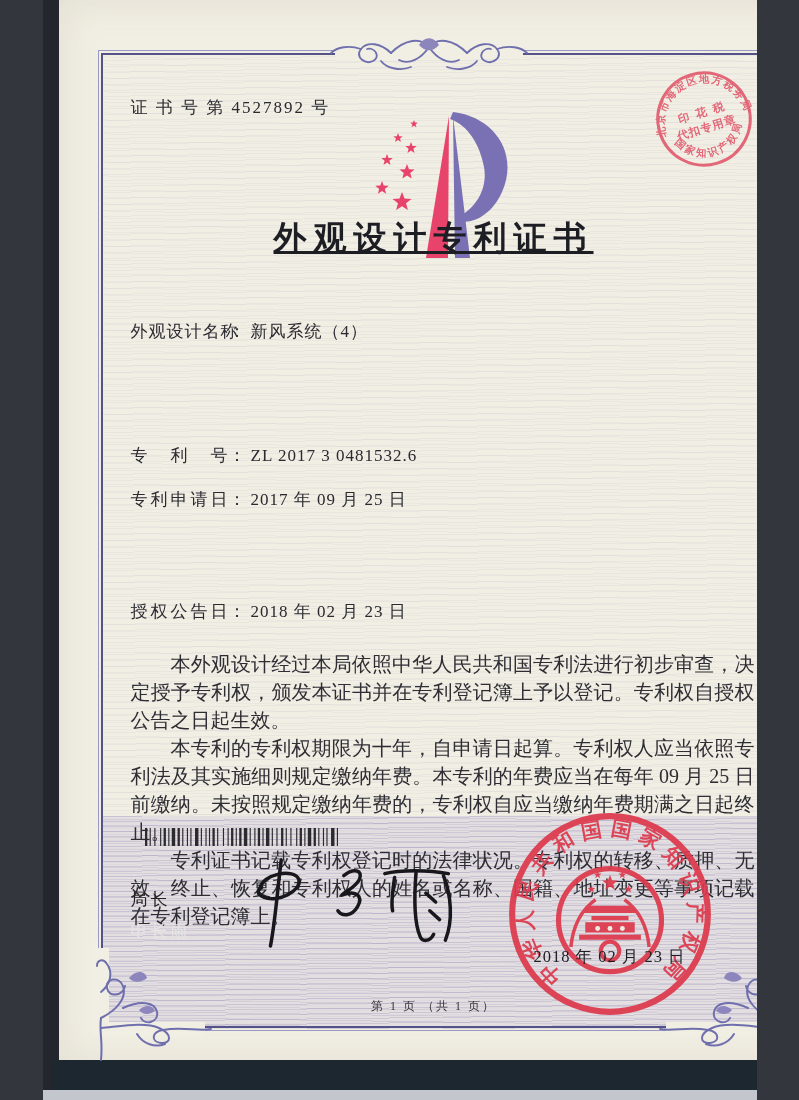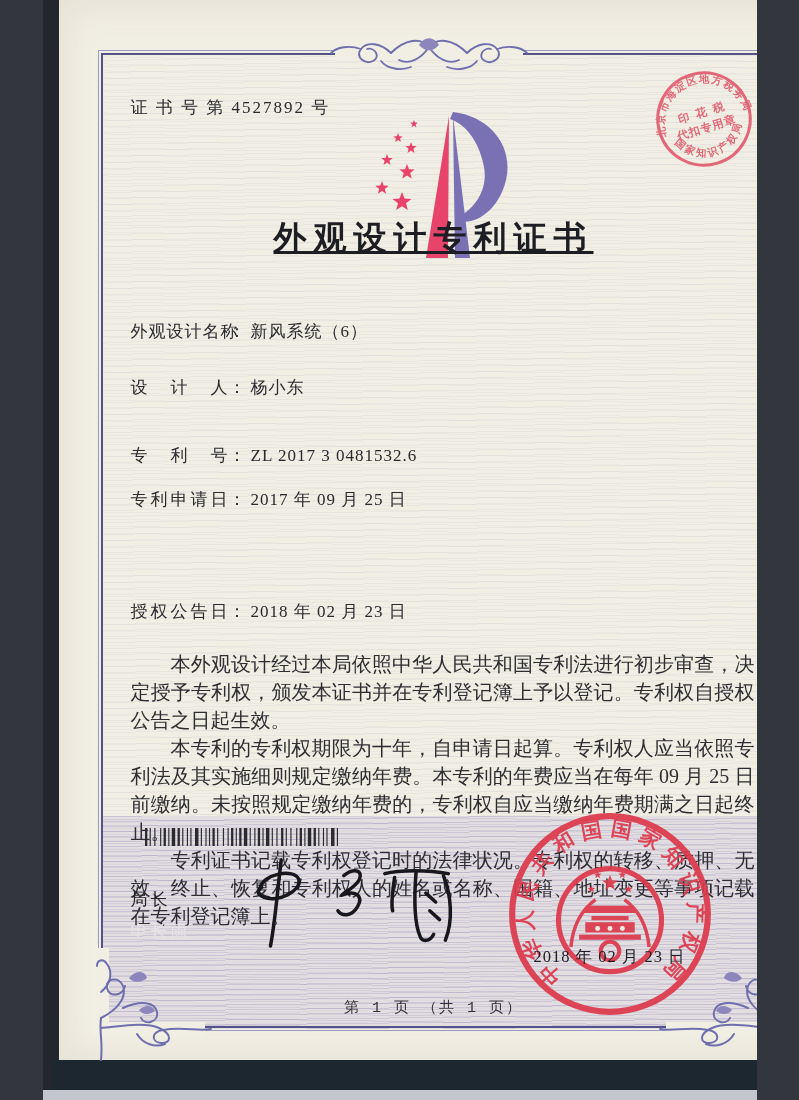--- a/index.html
+++ b/index.html
@@ -35,21 +35,21 @@
   .paras p{margin:0;text-indent:2em;}
   .barcode{position:absolute;left:102px;top:828px;width:196px;height:18px;z-index:4;}
   .director-title{left:88px;top:888px;font-size:17px;letter-spacing:3px;color:#222;}
   .director-name{left:88px;top:920px;font-size:17px;letter-spacing:3px;color:#e5e5e5;}
   .signature{position:absolute;left:205px;top:850px;width:215px;height:102px;z-index:5;}
   .seal{position:absolute;left:464px;top:811px;width:206px;height:206px;z-index:5;opacity:.93;}
   .seal-date{left:479px;top:946px;width:176px;text-align:center;font-size:16.5px;
              letter-spacing:1px;color:#1d1d22;z-index:6;}
   .tax-stamp{position:absolute;left:602px;top:60px;width:118px;height:118px;z-index:5;
              transform:rotate(-17deg);opacity:.88;}
-  .footer{left:55px;top:998px;width:672px;text-align:center;font-size:15px;letter-spacing:2px;color:#33333a;font-family:Liberation Mono, monospace;}
+  .footer{left:55px;top:998px;width:672px;text-align:center;font-size:12px;letter-spacing:2px;color:#33333a;}
 </style>
 </head>
 <body>
 
 <div class="scan">
   <div class="page"></div>
   <div class="guilloche"></div>
   <div class="guilloche-band"></div>
   <div class="frame">
     <div class="frame-inner"></div>
@@ -121,24 +121,21 @@
         <polygon points="14.0,44.0 15.5,48.0 19.7,48.1 16.4,50.8 17.5,54.9 14.0,52.5 10.5,54.9 11.6,50.8 8.3,48.1 12.5,48.0"></polygon>
         <polygon points="34.0,54.0 36.0,59.3 41.6,59.5 37.2,63.0 38.7,68.5 34.0,65.4 29.3,68.5 30.8,63.0 26.4,59.5 32.0,59.3"></polygon>
         <polygon points="9.0,71.0 10.7,75.6 15.7,75.8 11.8,78.9 13.1,83.7 9.0,80.9 4.9,83.7 6.2,78.9 2.3,75.8 7.3,75.6"></polygon>
         <polygon points="29.0,82.0 31.5,88.6 38.5,88.9 33.0,93.3 34.9,100.1 29.0,96.2 23.1,100.1 25.0,93.3 19.5,88.9 26.5,88.6"></polygon>
       </g>
   </svg>
 
   <div class="txt title">外观设计专利证书</div>
 
   <div class="txt field" style="top:320px">
-    <span class="flabel">外观设计名称</span><span class="fcolon">：</span><span>新风系统（6）</span>
-  </div>
-  <div class="txt field" style="top:376px">
-    <span class="flabel">设计人</span><span class="fcolon">：</span><span>杨小东</span>
+    <span class="flabel">外观设计名称</span><span class="fcolon">：</span><span>新风系统（4）</span>
   </div>
   <div class="txt field" style="top:444px">
     <span class="flabel">专利号</span><span class="fcolon">：</span><span>ZL 2017 3 0481532.6</span>
   </div>
   <div class="txt field" style="top:488px">
     <span class="flabel">专利申请日</span><span class="fcolon">：</span><span>2017 年 09 月 25 日</span>
   </div>
   <div class="txt field" style="top:600px">
     <span class="flabel">授权公告日</span><span class="fcolon">：</span><span>2018 年 02 月 23 日</span>
   </div>

